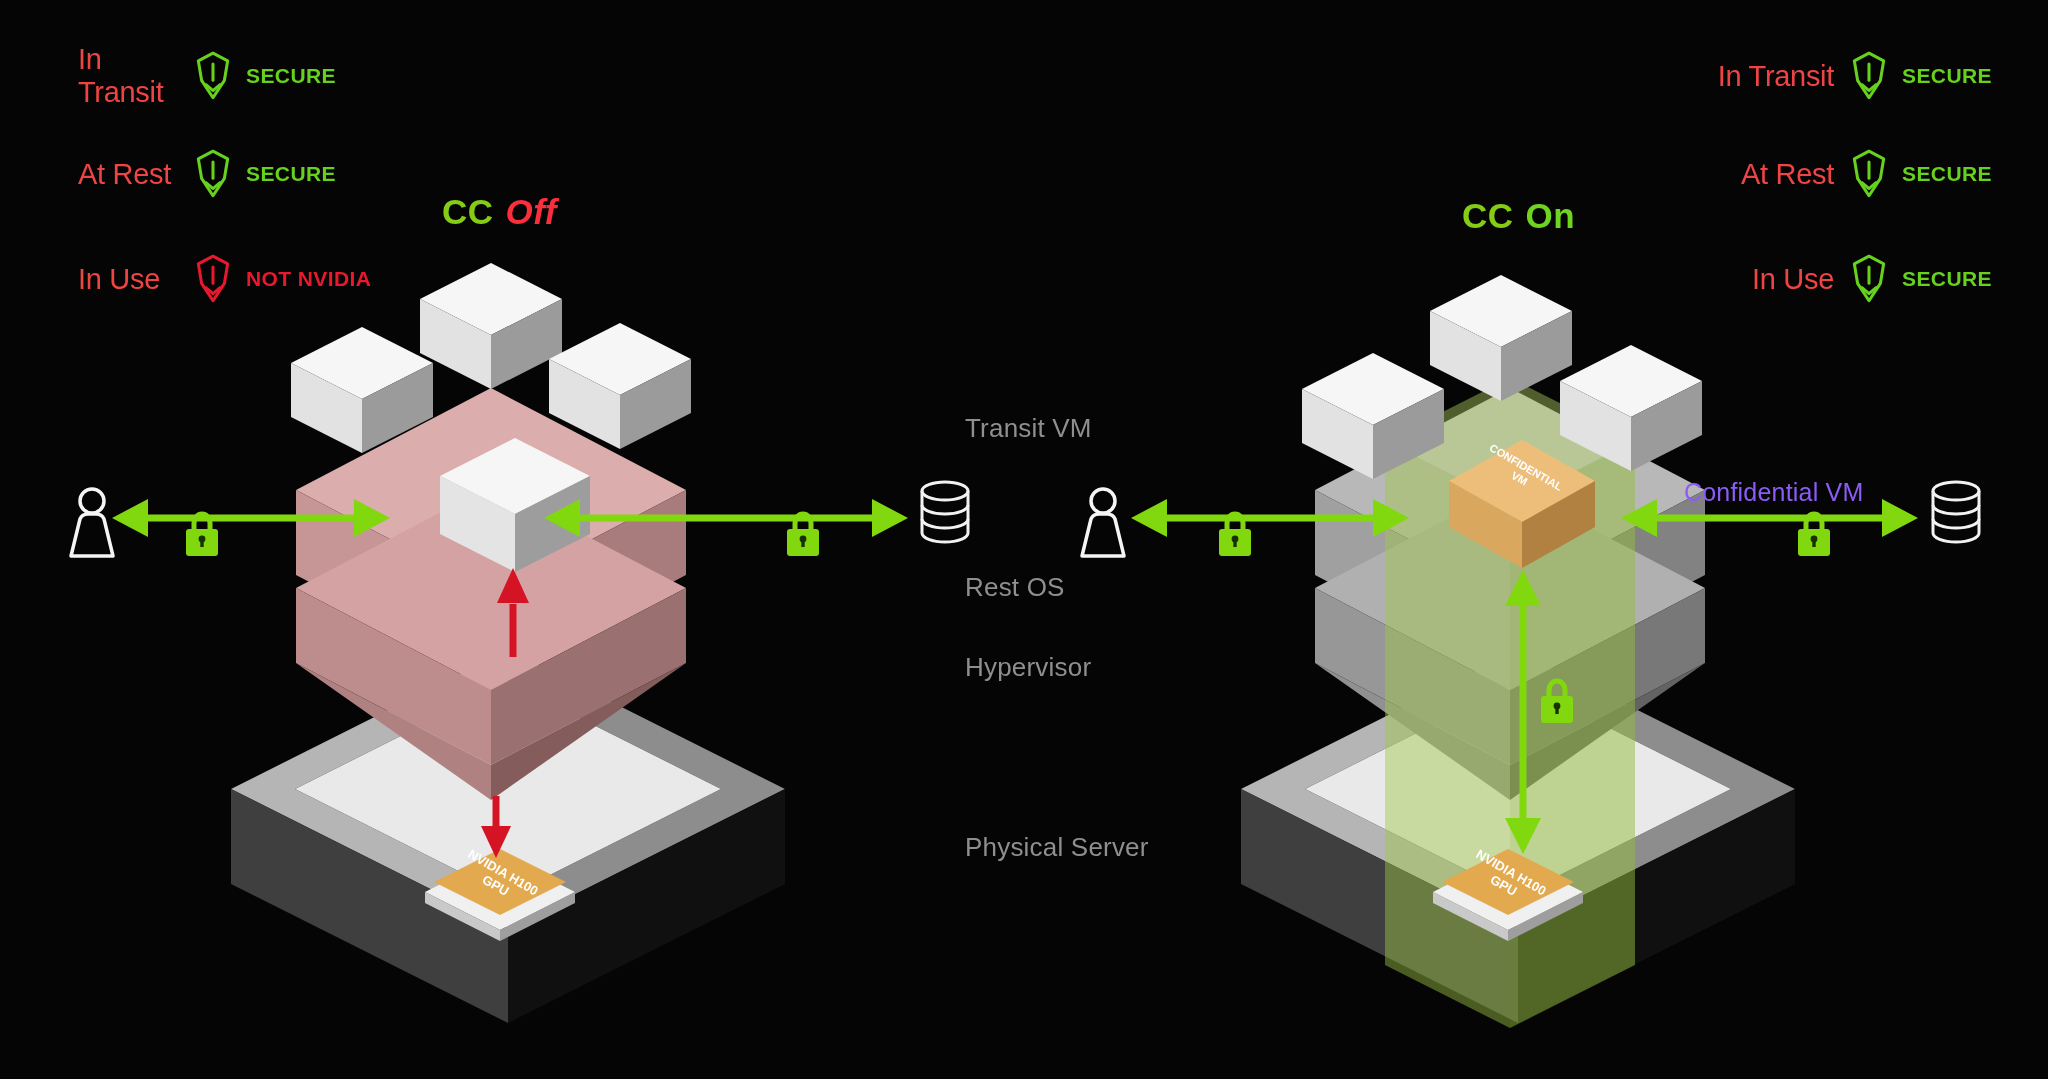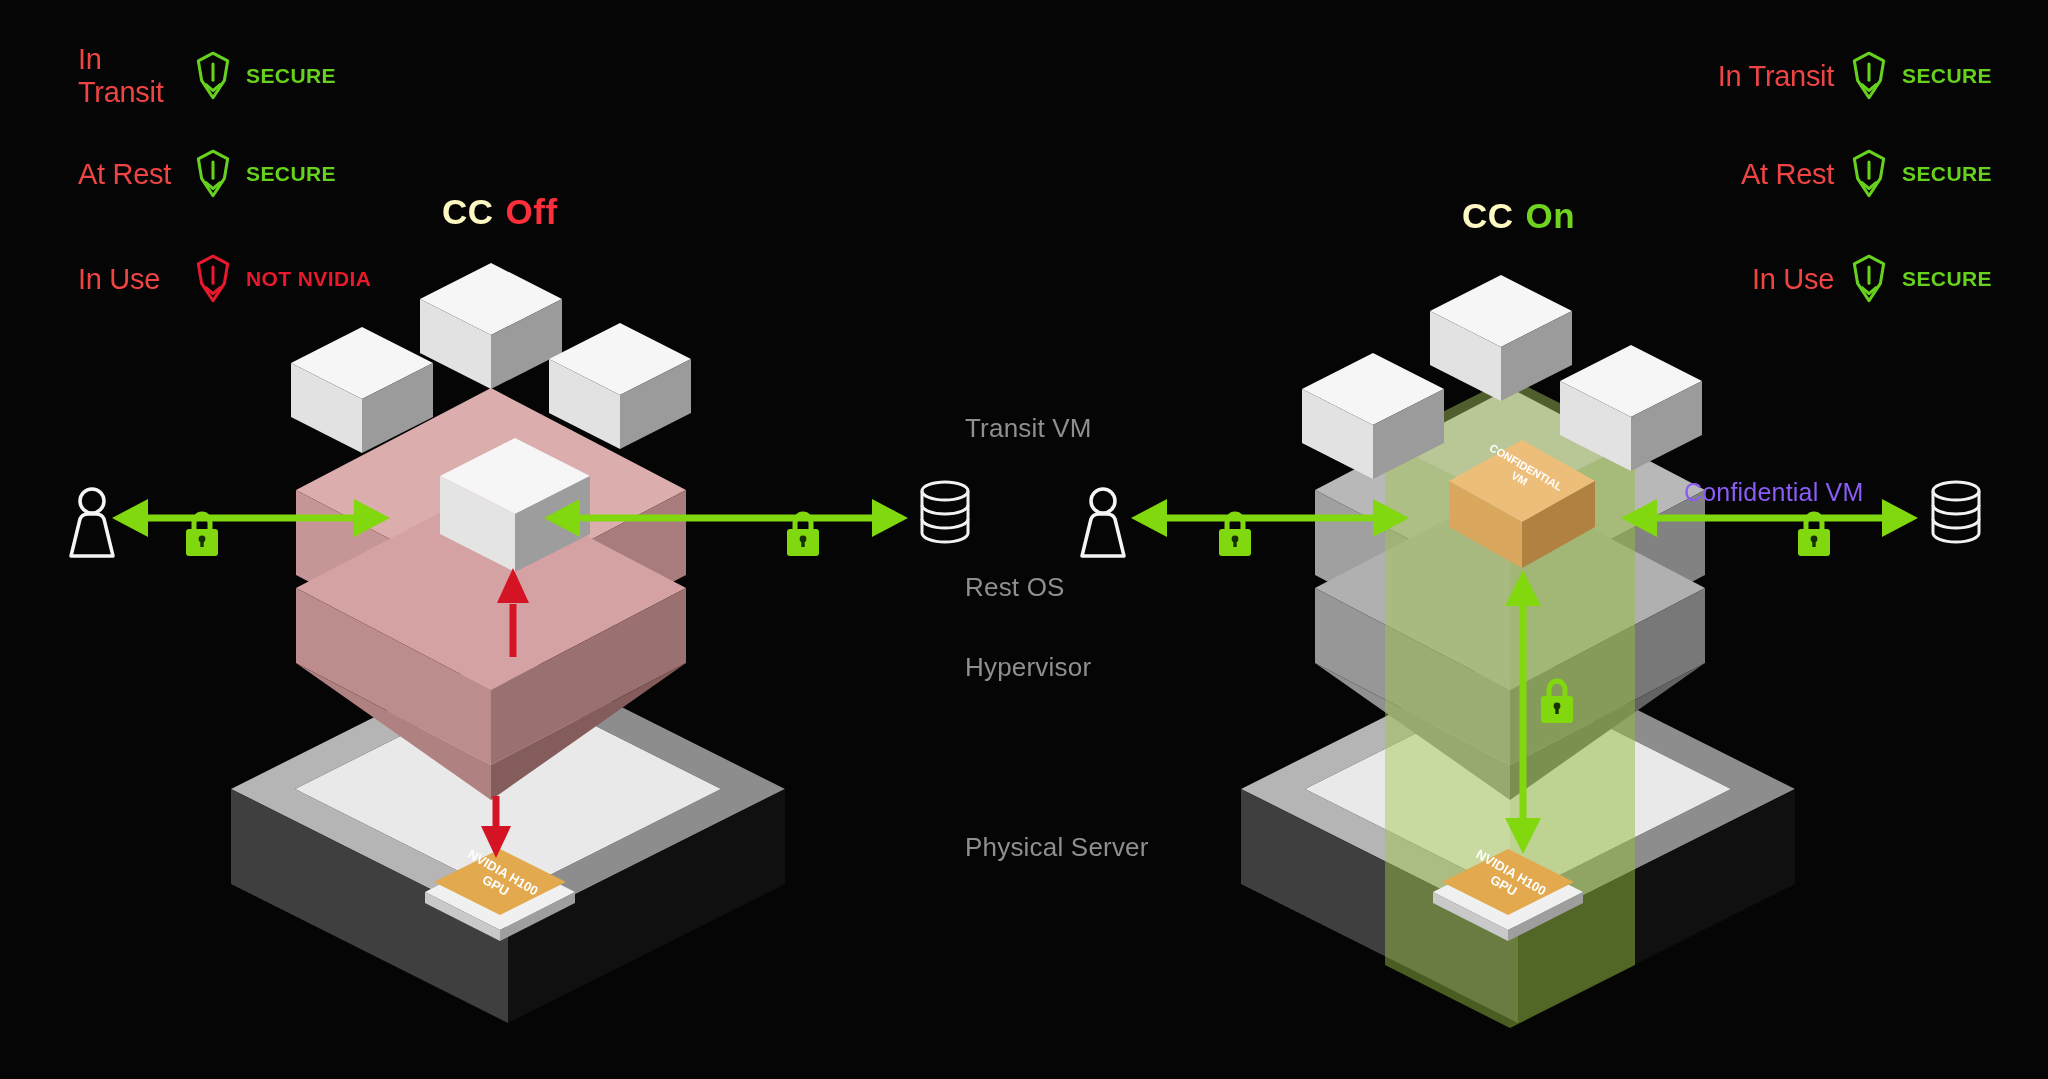--- a/index.html
+++ b/index.html
@@ -16,23 +16,23 @@
   .sec-label{font-size:29px;letter-spacing:-0.3px;color:#ef4444;}
   .rowL .sec-label{width:112px;text-align:left;}
   .rowR .sec-label{width:136px;text-align:right;margin-right:12px;}
   .sec-ic{width:46px;height:50px;margin-right:10px;flex:0 0 auto;}
   .sec-status{font-size:21px;font-weight:bold;letter-spacing:0.4px;text-align:center;}
   .st-secure{color:#67d21e;}
   .st-alert{color:#e8192c;}
 
   
   .cc-title{position:absolute;font-size:35px;font-weight:bold;letter-spacing:0.5px;}
-  .cc-prefix{color:#fef9c3;}
+  .cc-prefix{color:#84cc16;}
   .cc-gap{display:inline-block;width:12px;}
-  .state-off{color:#fb2e3c;}
+  .state-off{color:#fb2e3c;font-style:italic;}
   .state-on{color:#6fd41f;text-align:right;}
 
   
   .arch-label{position:absolute;font-size:26px;color:#8f8f8f;letter-spacing:0.2px;}
   .conf-label{position:absolute;font-size:25px;color:#8b5cf6;letter-spacing:0.2px;}
 
   .hiddefs{position:absolute;width:0;height:0;overflow:hidden;}
 </style>
 </head>
 <body>

